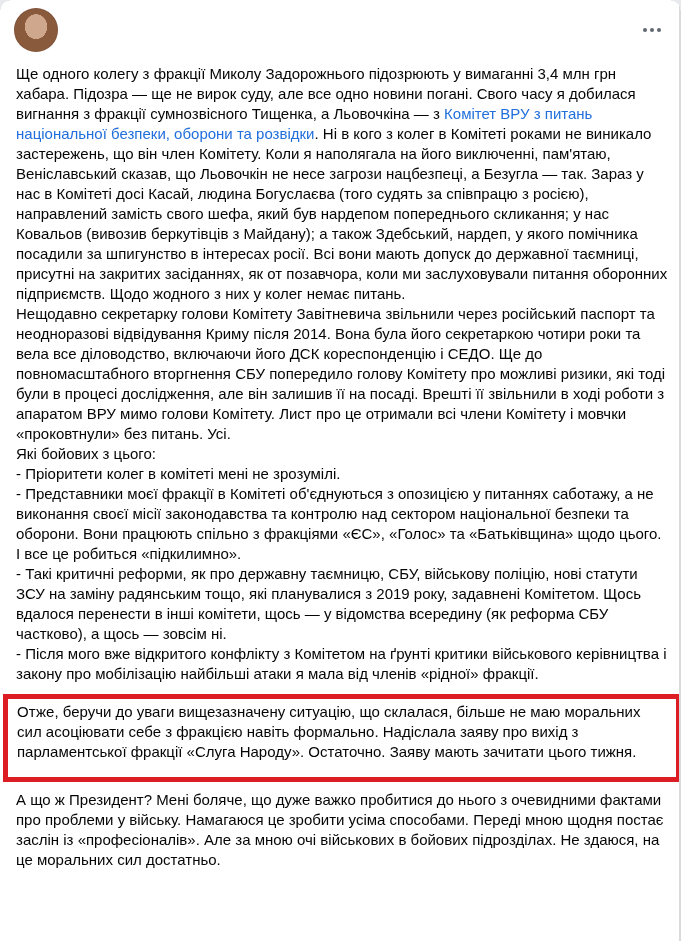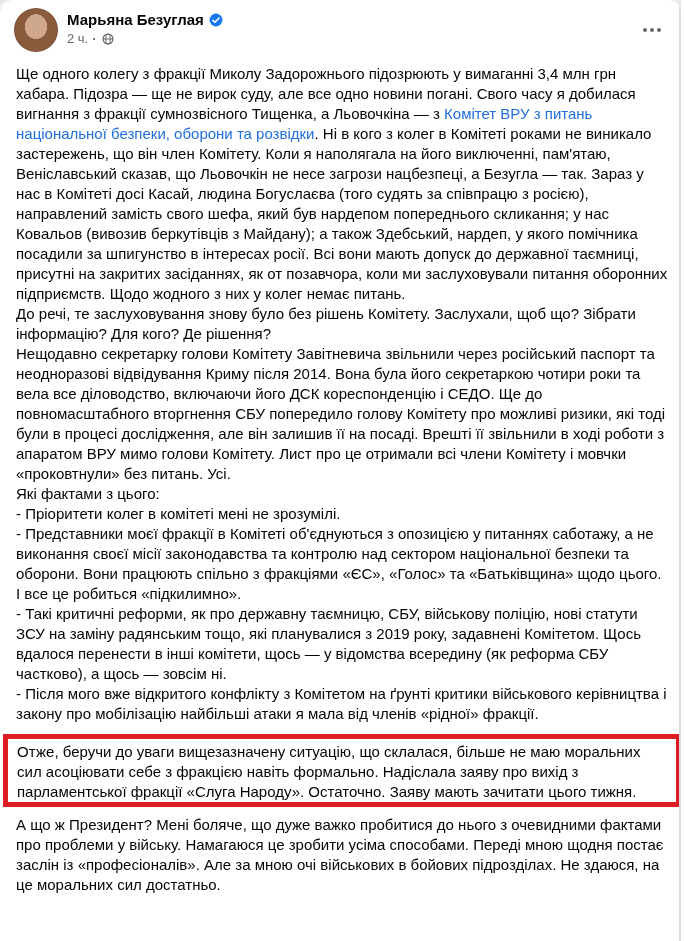--- a/index.html
+++ b/index.html
@@ -55,63 +55,44 @@
 
   
   .post-body { padding: 0 16px; font-size: 15px; line-height: 20px; }
   .para { white-space: pre-wrap; }
   .para:first-child { margin-top: 12px; }
   .post-link { color: #216fdb; text-decoration: none; cursor: pointer; }
 
   .highlighted {
     border: 5px solid #dd1d24;
     margin: 10px -13px 8px -13px;
-    padding: 3px 9px 0 9px;
+    padding: 3px 9px 15px 9px;
   }
 </style>
 </head>
 <body>
 
 <div class="card">
   <div class="right-edge"></div>
   <div class="corner-tl"></div>
   <div class="corner-tr"></div>
 
   <div class="header">
     <div class="avatar"></div>
-    <div class="head-main">
-      <div class="name-row">
-        <span class="author-name">Марьяна Безуглая</span>
-        <svg class="verified" viewBox="0 0 24 24" aria-hidden="true">
-          <circle cx="12" cy="12" r="11" fill="#1877f2"></circle>
-          <path d="M6.6 12.6l3.4 3.4 7.2-7.2" stroke="#ffffff" stroke-width="2.6" fill="none" stroke-linecap="round" stroke-linejoin="round"></path>
-        </svg>
-      </div>
-      <div class="meta-row">
-        <span>2 ч.</span>
-        <span class="meta-dot">·</span>
-        <svg class="globe" viewBox="0 0 16 16" aria-hidden="true">
-          <circle cx="8" cy="8" r="6.6" fill="none" stroke="#65676b" stroke-width="1.6"></circle>
-          <ellipse cx="8" cy="8" rx="3" ry="6.6" fill="none" stroke="#65676b" stroke-width="1.3"></ellipse>
-          <line x1="1.4" y1="8" x2="14.6" y2="8" stroke="#65676b" stroke-width="1.3"></line>
-        </svg>
-      </div>
-    </div>
     <div class="more-btn">
       <i></i>
       <i></i>
       <i></i>
     </div>
   </div>
 
   <div class="post-body">
       <div class="para"><span>Ще одного колегу з фракції Миколу Задорожнього підозрюють у вимаганні 3,4 млн грн хабара. Підозра — ще не вирок суду, але все одно новини погані. Свого часу я добилася вигнання з фракції сумнозвісного Тищенка, а Льовочкіна — з </span><a href="#" class="post-link">Комітет ВРУ з питань національної безпеки, оборони та розвідки</a><span>. Ні в кого з колег в Комітеті роками не виникало застережень, що він член Комітету. Коли я наполягала на його виключенні, пам'ятаю, Веніславський сказав, що Льовочкін не несе загрози нацбезпеці, а Безугла — так. Зараз у нас в Комітеті досі Касай, людина Богуслаєва (того судять за співпрацю з росією), направлений замість свого шефа, який був нардепом попереднього скликання; у нас Ковальов (вивозив беркутівців з Майдану); а також Здебський, нардеп, у якого помічника посадили за шпигунство в інтересах росії. Всі вони мають допуск до державної таємниці, присутні на закритих засіданнях, як от позавчора, коли ми заслуховували питання оборонних підприємств. Щодо жодного з них у колег немає питань.</span></div>
-      <div class="para"><span>До речі, те заслуховування знову було без рішень Комітету. Заслухали, щоб що? Зібрати інформацію? Для кого? Де рішення?</span></div>
       <div class="para"><span>Нещодавно секретарку голови Комітету Завітневича звільнили через російський паспорт та неодноразові відвідування Криму після 2014. Вона була його секретаркою чотири роки та вела все діловодство, включаючи його ДСК кореспонденцію і СЕДО. Ще до повномасштабного вторгнення СБУ попередило голову Комітету про можливі ризики, які тоді були в процесі дослідження, але він залишив її на посаді. Врешті її звільнили в ході роботи з апаратом ВРУ мимо голови Комітету. Лист про це отримали всі члени Комітету і мовчки «проковтнули» без питань. Усі.</span></div>
-      <div class="para"><span>Які фактами з цього:</span></div>
+      <div class="para"><span>Які бойових з цього:</span></div>
       <div class="para"><span>- Пріоритети колег в комітеті мені не зрозумілі.
 - Представники моєї фракції в Комітеті об'єднуються з опозицією у питаннях саботажу, а не виконання своєї місії законодавства та контролю над сектором національної безпеки та оборони. Вони працюють спільно з фракціями «ЄС», «Голос» та «Батьківщина» щодо цього. І все це робиться «підкилимно».
 - Такі критичні реформи, як про державну таємницю, СБУ, військову поліцію, нові статути ЗСУ на заміну радянським тощо, які планувалися з 2019 року, задавнені Комітетом. Щось вдалося перенести в інші комітети, щось — у відомства всередину (як реформа СБУ частково), а щось — зовсім ні.
 - Після мого вже відкритого конфлікту з Комітетом на ґрунті критики військового керівництва і закону про мобілізацію найбільші атаки я мала від членів «рідної» фракції.</span></div>
       <div class="para highlighted"><span>Отже, беручи до уваги вищезазначену ситуацію, що склалася, більше не маю моральних сил асоціювати себе з фракцією навіть формально. Надіслала заяву про вихід з парламентської фракції «Слуга Народу». Остаточно. Заяву мають зачитати цього тижня.</span></div>
       <div class="para"><span>А що ж Президент? Мені боляче, що дуже важко пробитися до нього з очевидними фактами про проблеми у війську. Намагаюся це зробити усіма способами. Переді мною щодня постає заслін із «професіоналів». Але за мною очі військових в бойових підрозділах. Не здаюся, на це моральних сил достатньо.</span></div>
     </div>
 </div>
 
 </body></html>

